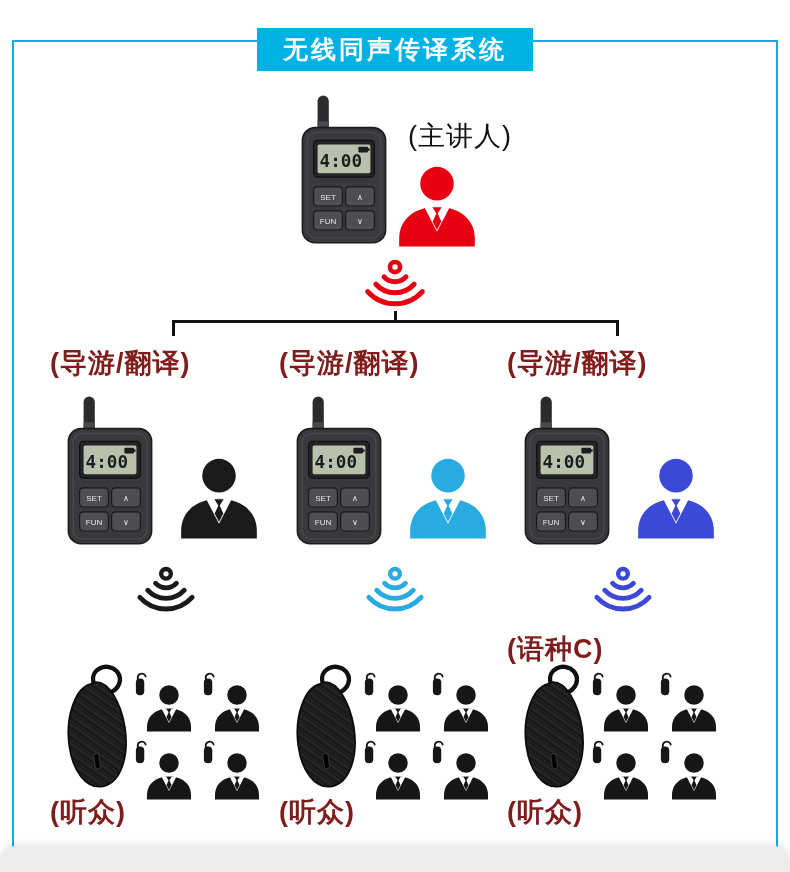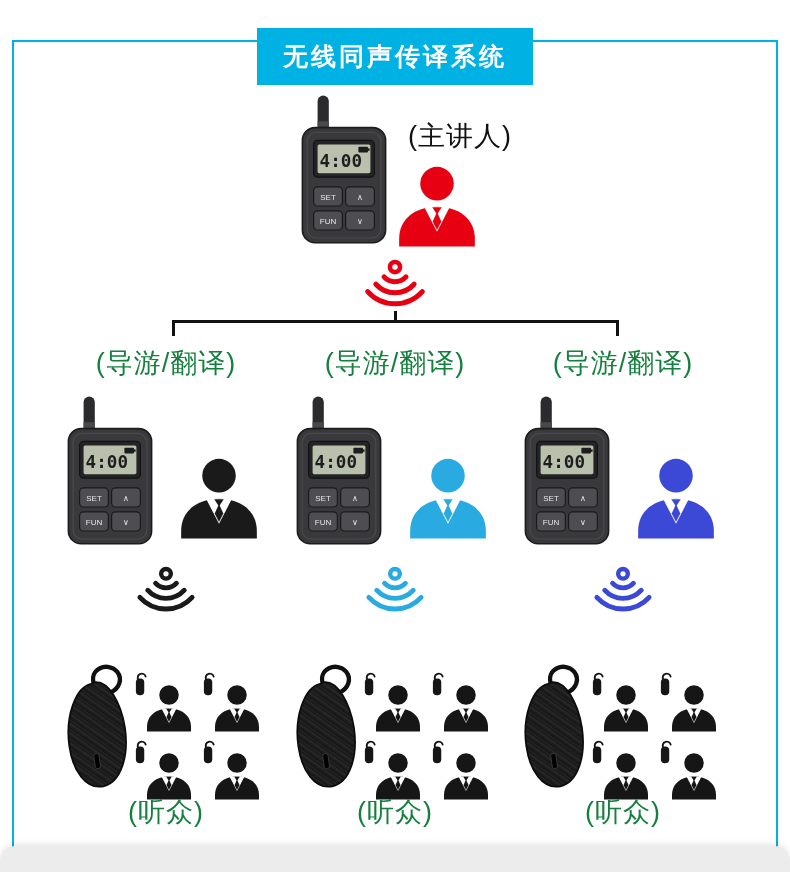--- a/index.html
+++ b/index.html
@@ -8,30 +8,30 @@
     overflow:hidden; font-family:"Liberation Sans", sans-serif; color:#111;
   }
   .abs { position:absolute; }
   .frame {
     position:absolute; left:12px; top:40px; right:12px; bottom:20px;
     border:2px solid #00b2e3; pointer-events:none;
   }
   .title-banner {
     position:absolute; left:50%; top:28px; transform:translateX(-50%);
     background:#00b2e3; color:#fff; font-size:25px; font-weight:bold;
-    padding:12px 26px; letter-spacing:3px; z-index:5; white-space:nowrap;
+    padding:5px 26px; letter-spacing:3px; z-index:5; white-space:nowrap;
   }
   .bottom-bar {
     position:absolute; left:0; bottom:0; width:790px; height:26px;
     background:#ececec; border-radius:16px 16px 0 0;
     box-shadow:0 -2px 6px rgba(0,0,0,0.10); z-index:4;
   }
   .col-label {
-    position:absolute; left:0; width:100%; text-align:center;
-    font-size:27px; color:#15803d; white-space:nowrap; letter-spacing:1px;
+    position:absolute; left:0; width:100%; text-align:left;
+    font-size:27px; color:#7f1d1d; white-space:nowrap; letter-spacing:1px;font-weight:bold;
   }
   .speaker-label {
     position:absolute; left:372px; top:118px; width:140px; text-align:right;
     font-size:27px; white-space:nowrap; letter-spacing:1px;
   }
   .speaker-device { left:296px; top:94px; width:96px; height:152px; }
   .speaker-person { left:394px; top:163px; width:86px; height:86px; }
   .speaker-wifi   { left:349px; top:256px; width:92px; height:57px; }
   .line { position:absolute; background:#111; }
   .line-h      { left:172px; top:320px; width:447px; height:3px; }
@@ -279,20 +279,21 @@
     <div class="abs person-main" style="color: rgb(60, 73, 214);">
       <svg viewBox="0 0 100 100" width="100%" height="100%">
           <use href="#sym-person"></use>
         </svg>
     </div>
     <div class="abs wifi" style="color: rgb(60, 73, 214);">
       <svg viewBox="0 0 100 62" width="100%" height="100%">
           <use href="#sym-wifi"></use>
         </svg>
     </div>
+    <div class="col-label language-label">(语种C)</div>
     <div class="abs earphone">
       <svg viewBox="0 0 92 152" width="100%" height="100%">
           <use href="#sym-earphone"></use>
         </svg>
     </div>
     <div class="crowd">
       <div class="person-cell">
         <svg class="earbud" viewBox="0 0 34 56">
             <use href="#sym-earbud"></use>
           </svg>

